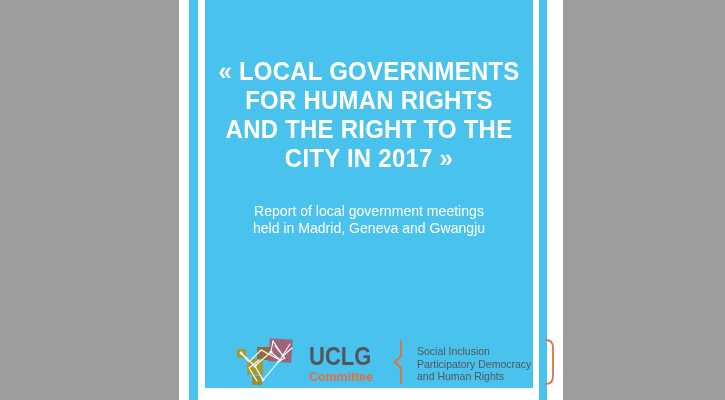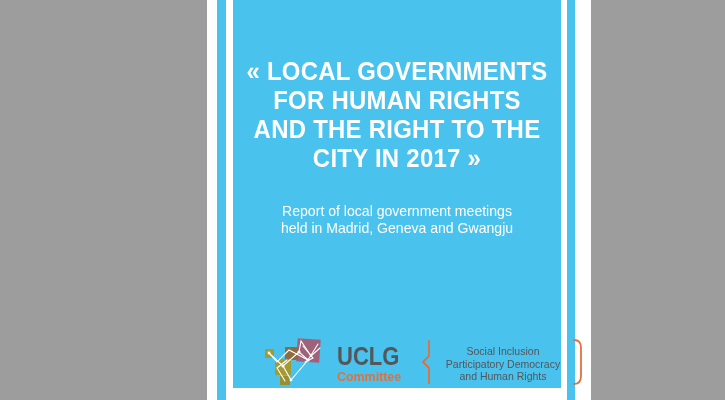--- a/index.html
+++ b/index.html
@@ -7,21 +7,20 @@
   .stage {
     position: relative;
     width: 725px; height: 400px;
     background: #9d9d9d;
     font-family: "Liberation Sans", sans-serif;
   }
   .scan {
     position: absolute; left: 179px; top: 0;
     width: 384px; height: 400px;
     background: #ffffff;
-    margin-left: 28px;
   }
   .edge-strip {
     position: absolute; top: 0; height: 400px;
     background: #4ac2ee;
   }
   .edge-strip.left  { left: 10px;  width: 9px; }
   .edge-strip.right { left: 360px; width: 8px; }
   .cover {
     position: absolute; left: 26px; top: 0;
     width: 328px; height: 388px;
@@ -62,21 +61,20 @@
     line-height: 14px; margin-top: 3px;
     transform: scaleX(0.92); transform-origin: left center;
     white-space: nowrap;
   }
   .brace-left  { margin: 0 6px 0 9px; }
   .org-lines {
     width: 116px;
     font-size: 10.5px; line-height: 12.5px;
     color: #54565a;
     white-space: nowrap;
-    text-align: center;
   }
   .bracket-right { margin-left: 4px; }
 </style>
 </head>
 <body>
 
 <div class="stage">
   <div class="scan">
 
     <div class="edge-strip left"></div>

